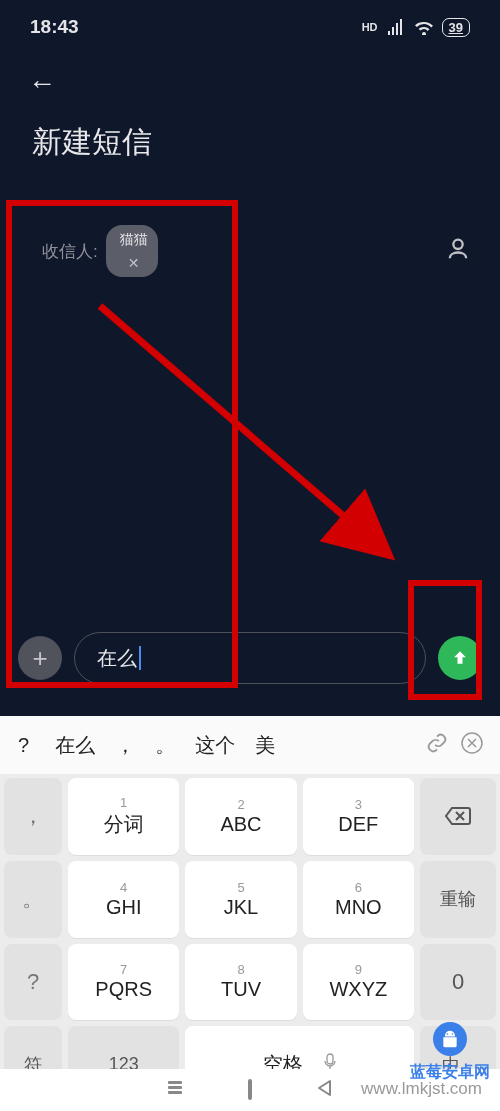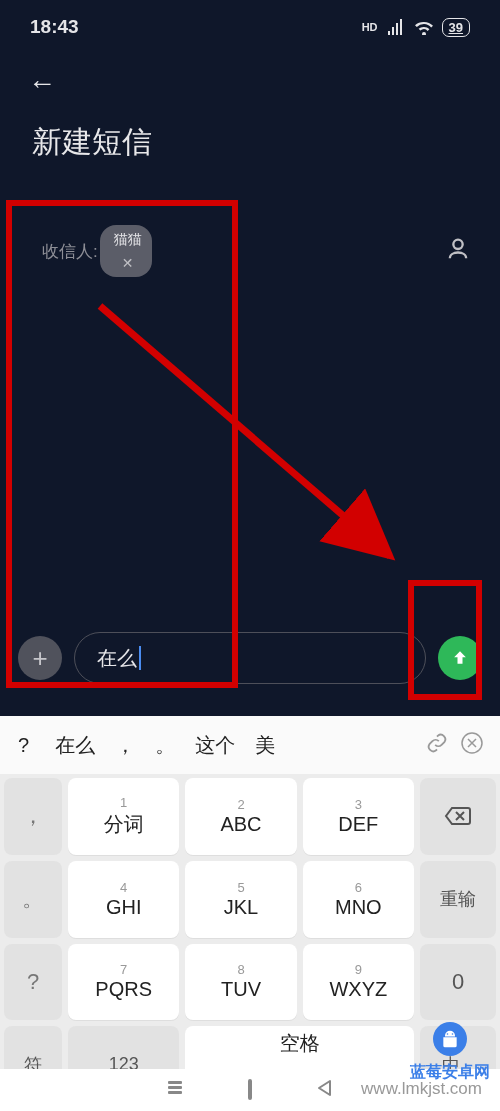--- a/index.html
+++ b/index.html
@@ -43,21 +43,21 @@
       padding: 20px 32px 26px;
       font-weight: 400;
       color: #e8e8ea;
     }
     .recipient-area {
       display: flex;
       align-items: center;
       padding: 36px 28px 0 42px;
       justify-content: space-between;
     }
-    .recipient-left { display: flex; align-items: center; gap: 2px; }
+    .recipient-left { display: flex; align-items: center; gap: 8px; }
     .recipient-label { color: #8c8d95; font-size: 17px; }
     .chip {
       background: #5b5d68;
       border-radius: 16px;
       padding: 6px 10px 6px 14px;
       display: flex;
       align-items: center;
       gap: 6px;
       font-size: 14px;
       color: #e5e5e8;
@@ -164,21 +164,21 @@
     .kb-side {
       background: #e2e2e2;
       border-radius: 8px;
       display: flex;
       align-items: center;
       justify-content: center;
       color: #555;
       font-size: 18px;
     }
     .kb-side.small { font-size: 22px; font-weight: 500; color: #777; }
-    .kb-space { flex-direction: column; gap: 20px; }
+    .kb-space { flex-direction: row; gap: 20px; }
     .kb-space .mic { color: #999; }
     .nav-bar {
       position: absolute;
       left: 0; right: 0;
       bottom: 0;
       height: 42px;
       display: flex;
       justify-content: center;
       align-items: center;
       gap: 64px;

